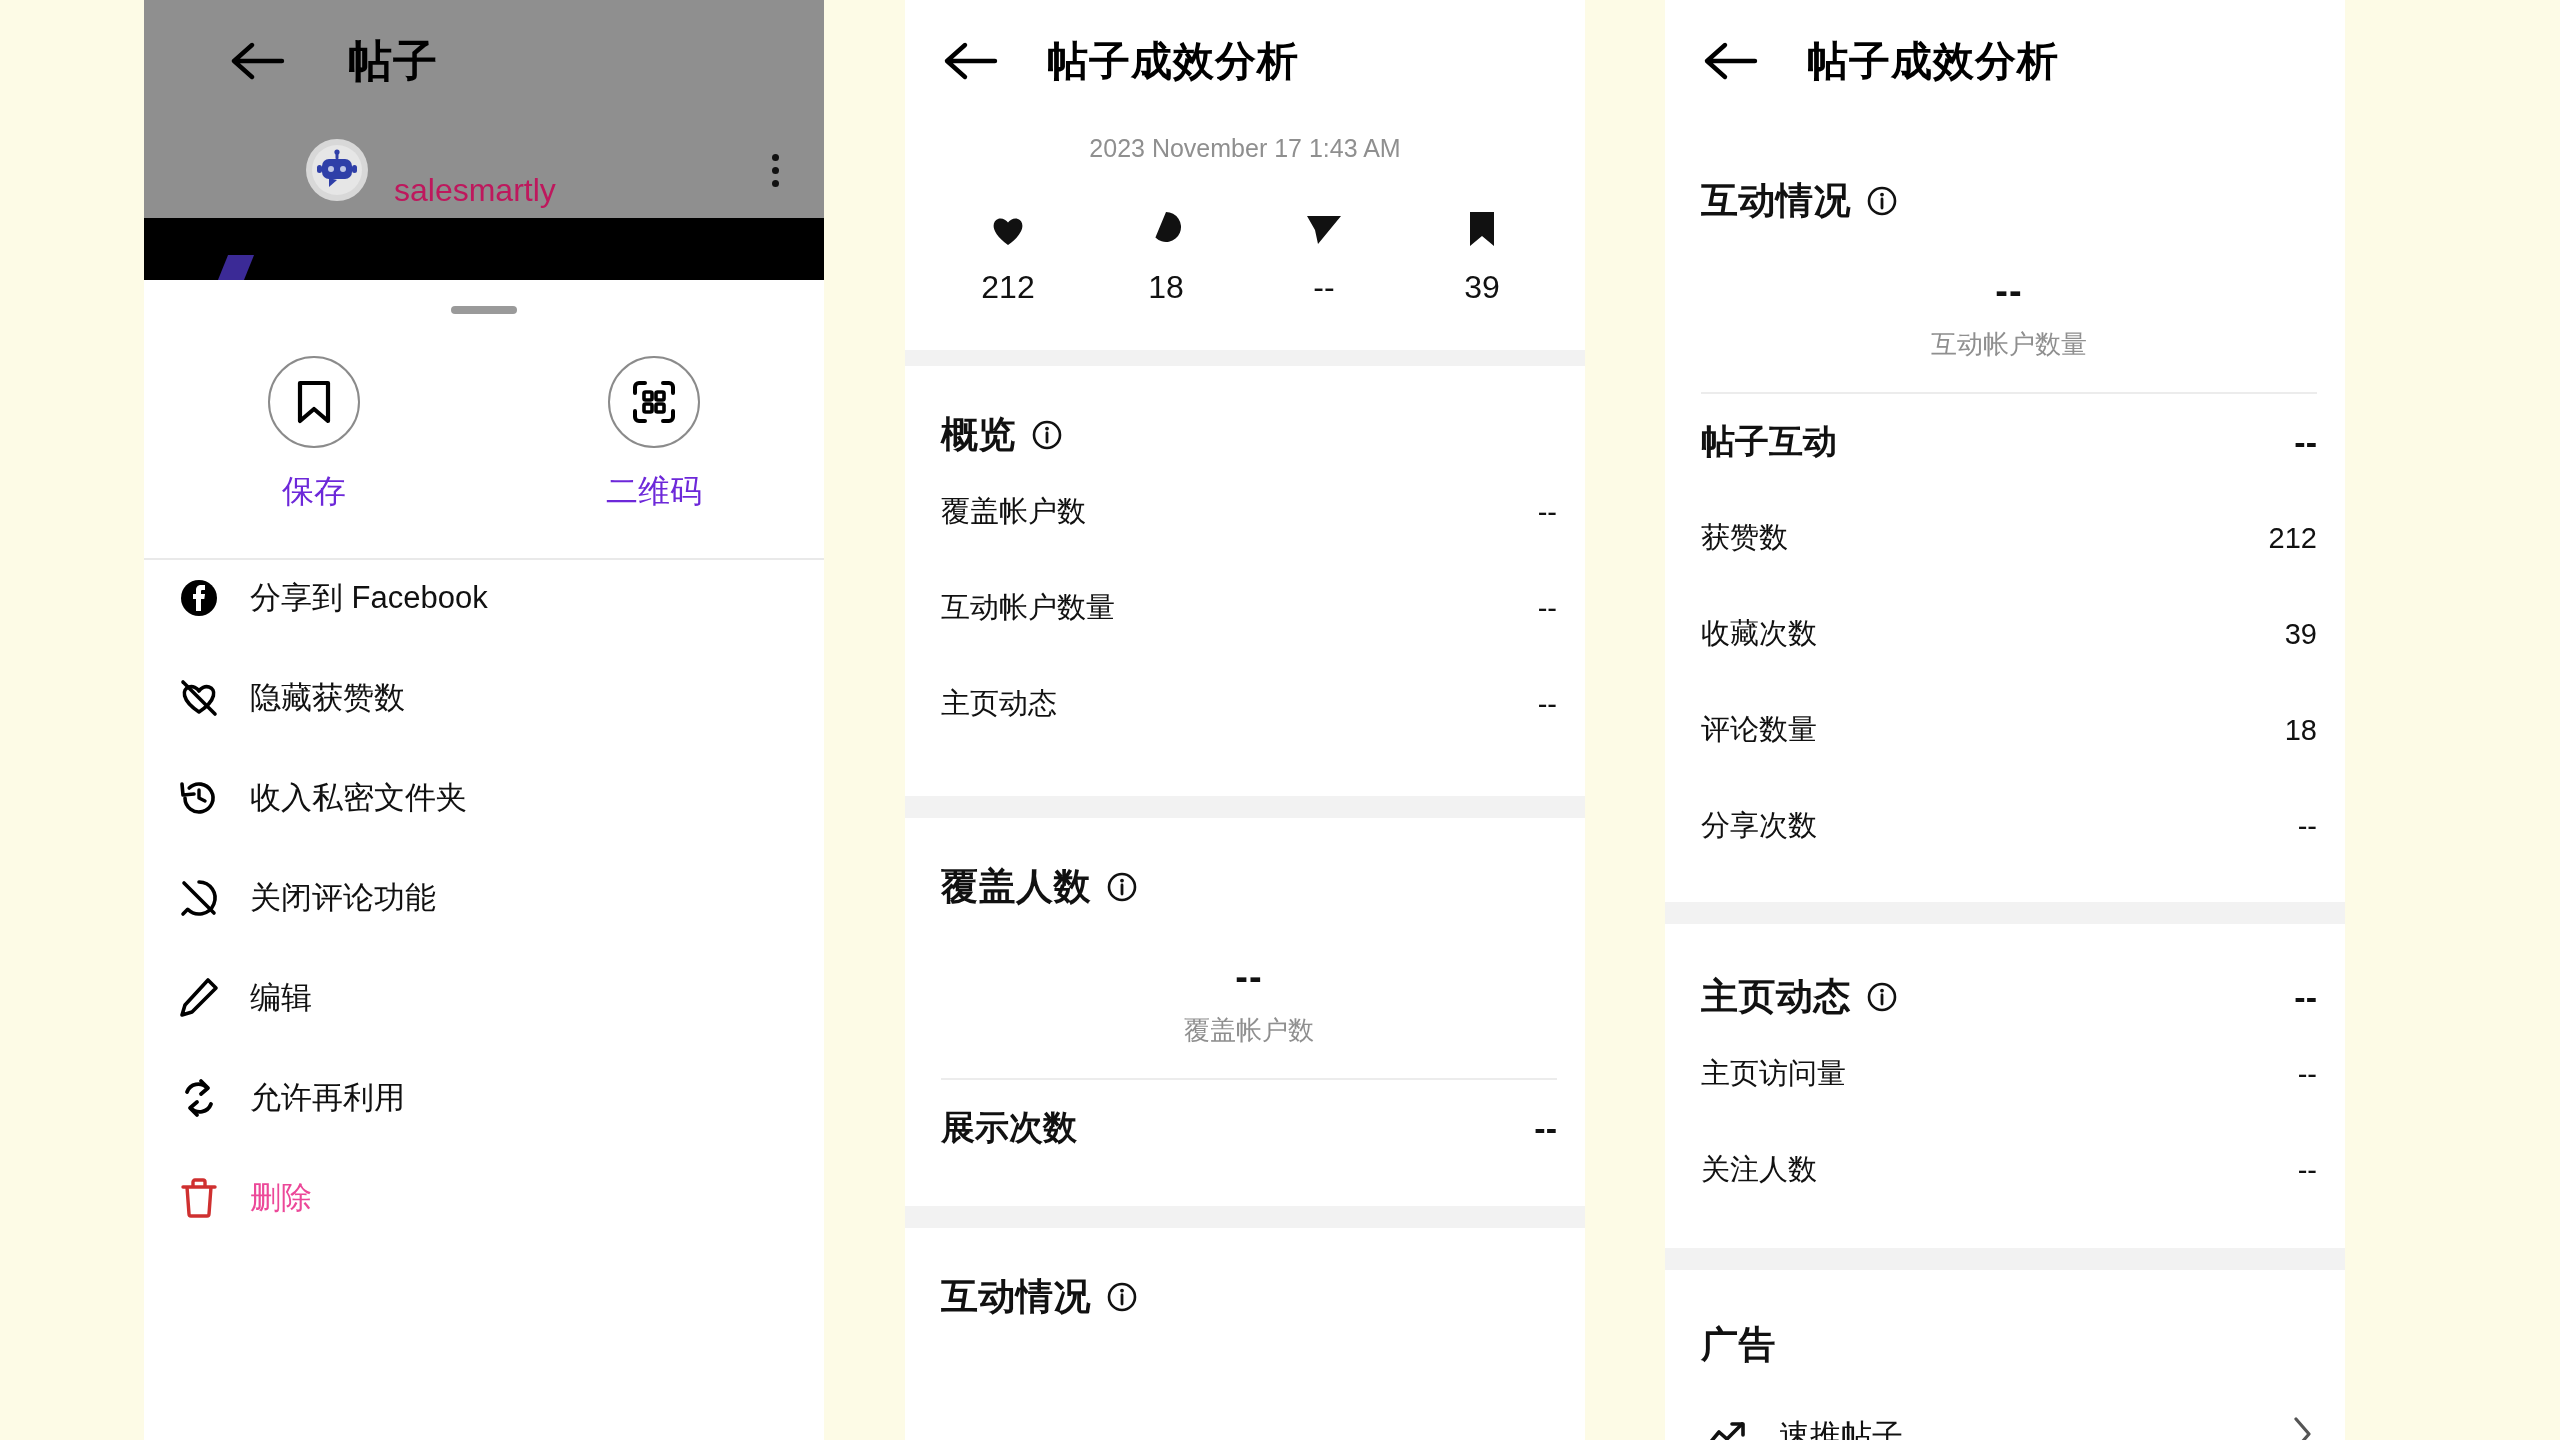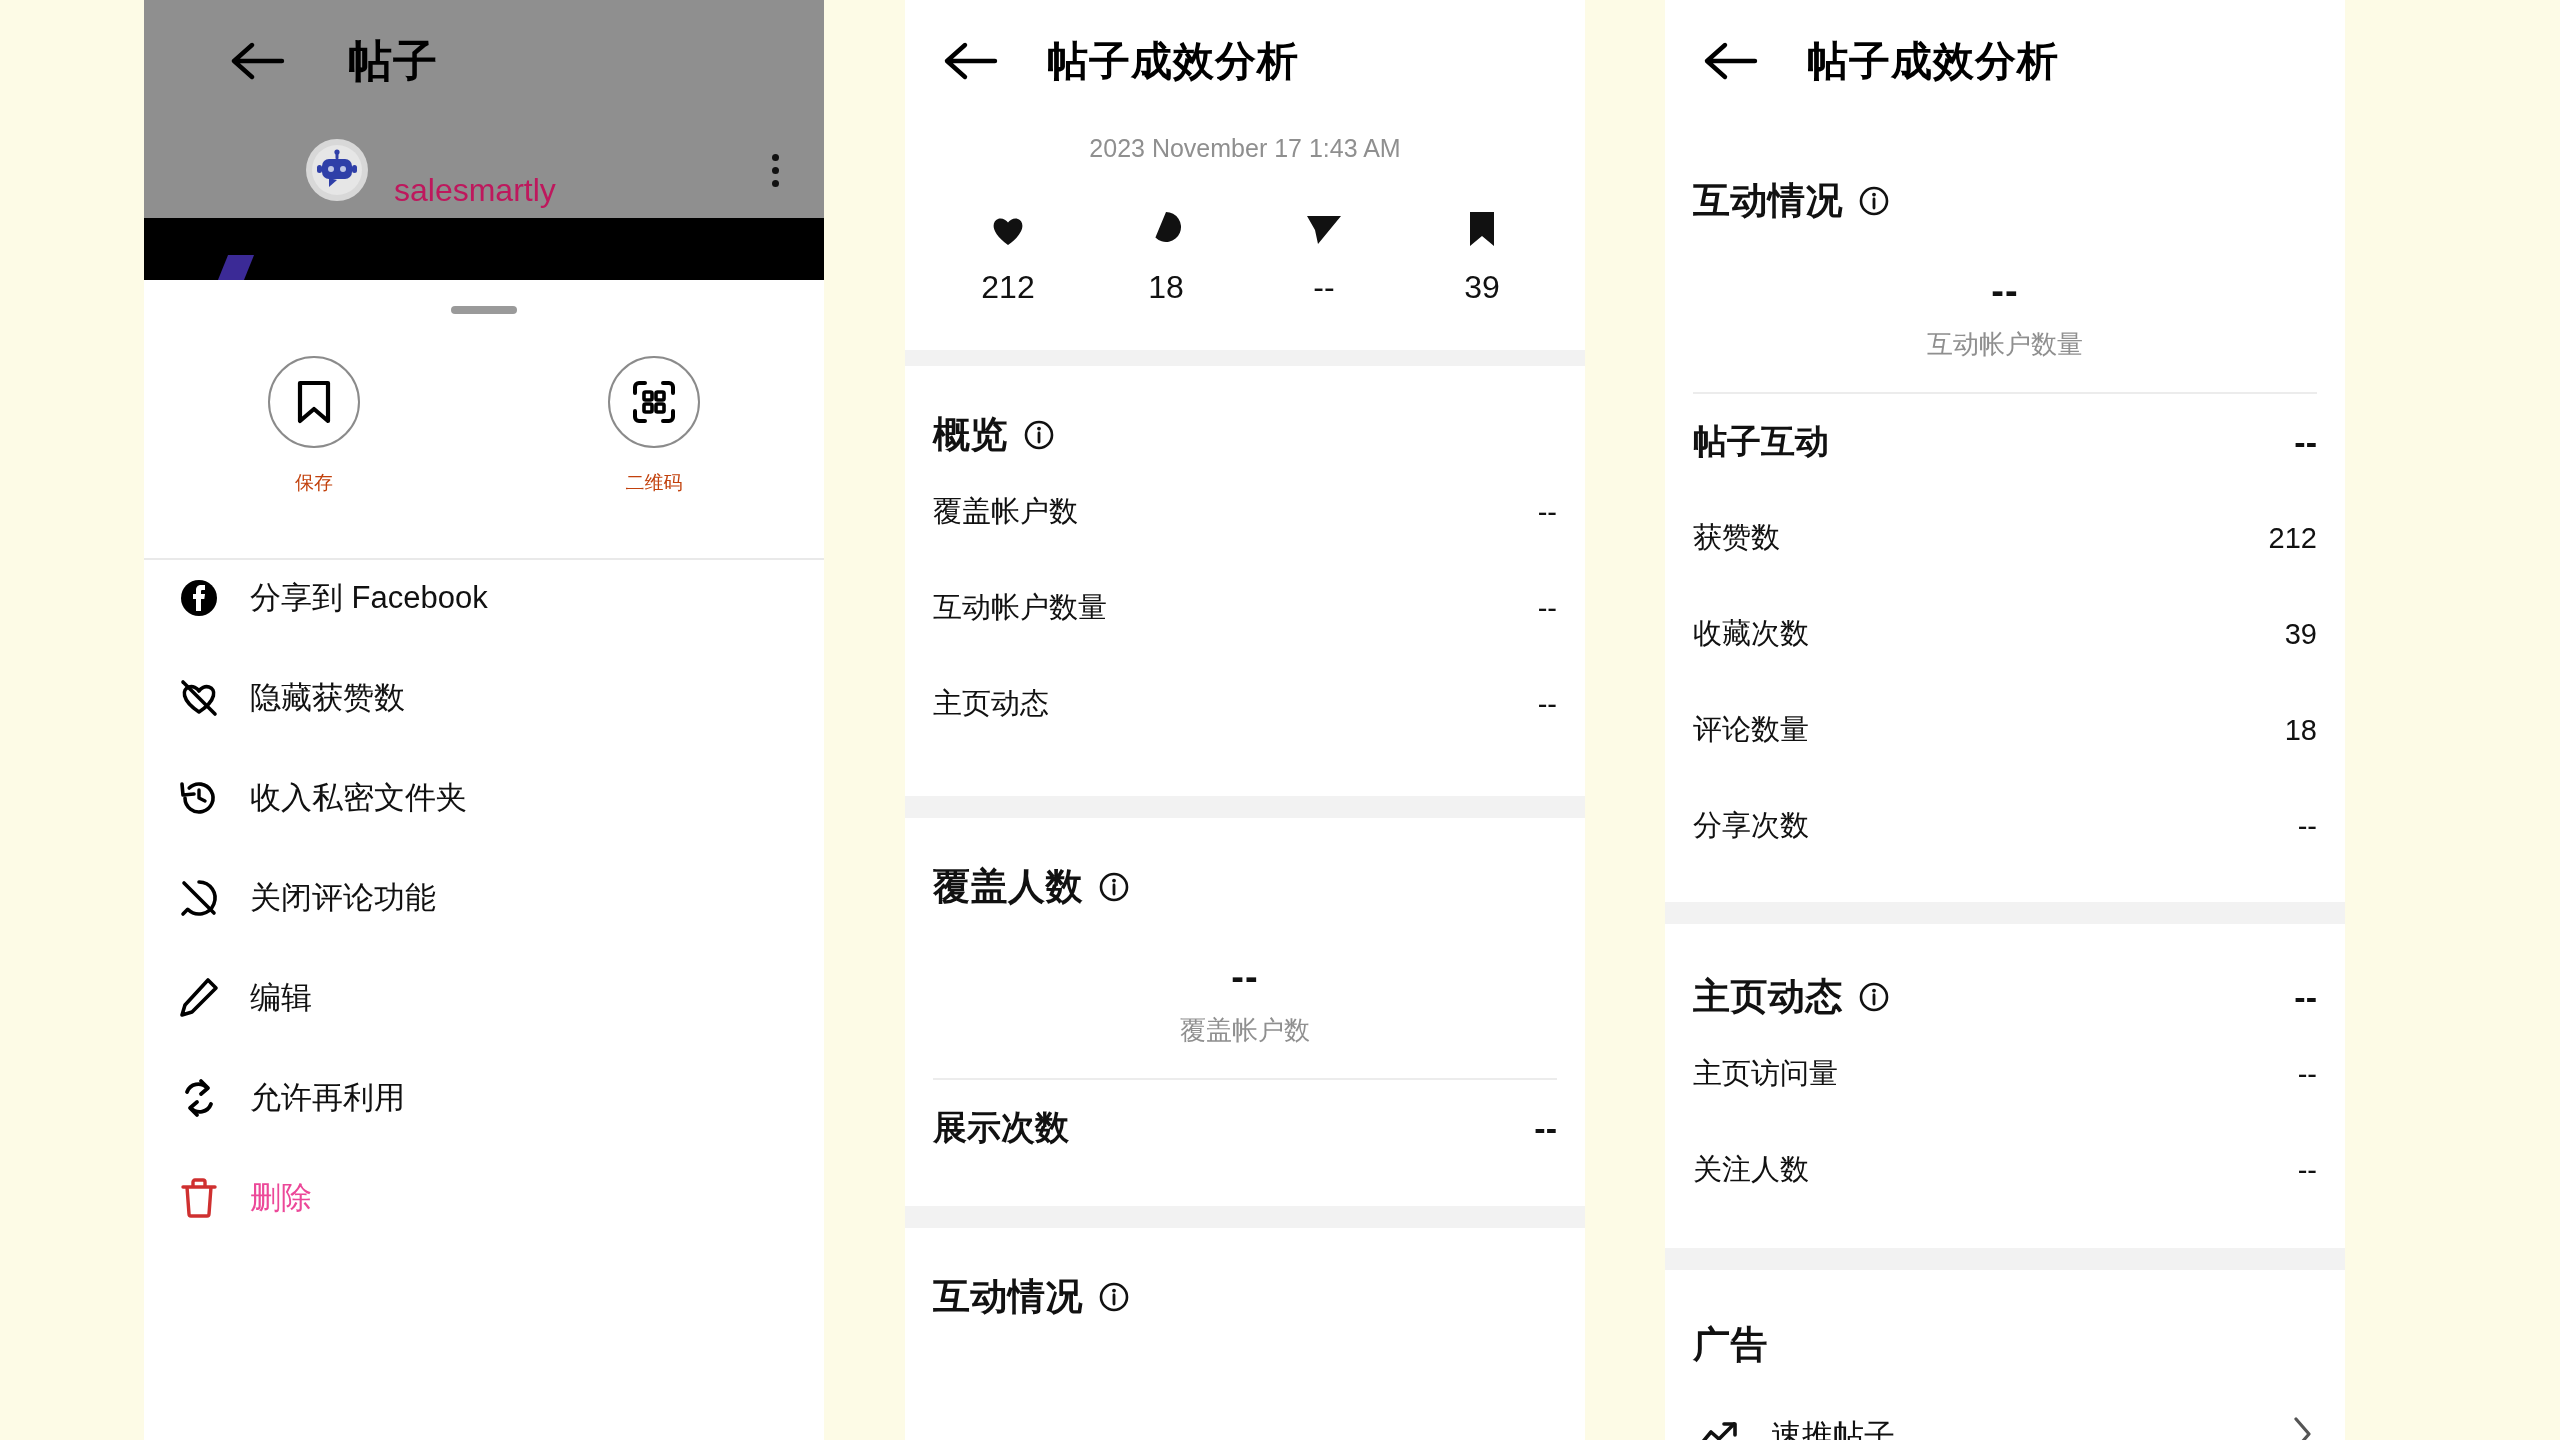--- a/index.html
+++ b/index.html
@@ -97,21 +97,21 @@
     display: flex; flex-direction: column;
     align-items: center; justify-content: flex-start;
     padding-top: 20px;
   }
   .p1-circle {
     width: 92px; height: 92px; border-radius: 50%;
     border: 2px solid #8b8b8b;
     display: flex; align-items: center; justify-content: center;
   }
   .p1-action-label {
-    margin-top: 22px; font-size: 19px; color: #c2410c;
+    margin-top: 22px; font-size: 32px; color: #6d28d9;
   }
   .p1-div {
     position: absolute; left: 0; top: 278px;
     width: 680px; height: 2px; background: #e9e9e9;
   }
   .p1-menu {
     position: absolute; left: 0; top: 268px;
     width: 680px;
   }
   .p1-item {
@@ -159,21 +159,21 @@
   .ins-counters {
     display: flex; margin-top: 44px; padding: 0 24px;
   }
   .ins-counter { flex: 1; display: flex; flex-direction: column; align-items: center; }
   .ins-counter-ic { height: 44px; display: flex; align-items: center; justify-content: center; }
   .ins-counter-val { margin-top: 18px; font-size: 32px; color: #111; }
 
   .sec-gap { height: 16px; background: #f2f2f2; }
   .sec-gap.tall { height: 22px; }
 
-  .sec { padding: 0 28px; }
+  .sec { padding: 0 28px; margin-left: 8px; }
   .sec-head {
     display: flex; align-items: center;
     padding-top: 44px; padding-bottom: 4px;
   }
   .sec-head.withval { justify-content: space-between; }
   .sec-head-left { display: flex; align-items: center; }
   .sec-title { font-size: 37px; font-weight: 700; color: #111; letter-spacing: 0.5px; }
   .info-ic { margin-left: 16px; display: flex; align-items: center; }
   .sec-head-val { font-size: 34px; font-weight: 700; color: #111; }
 

